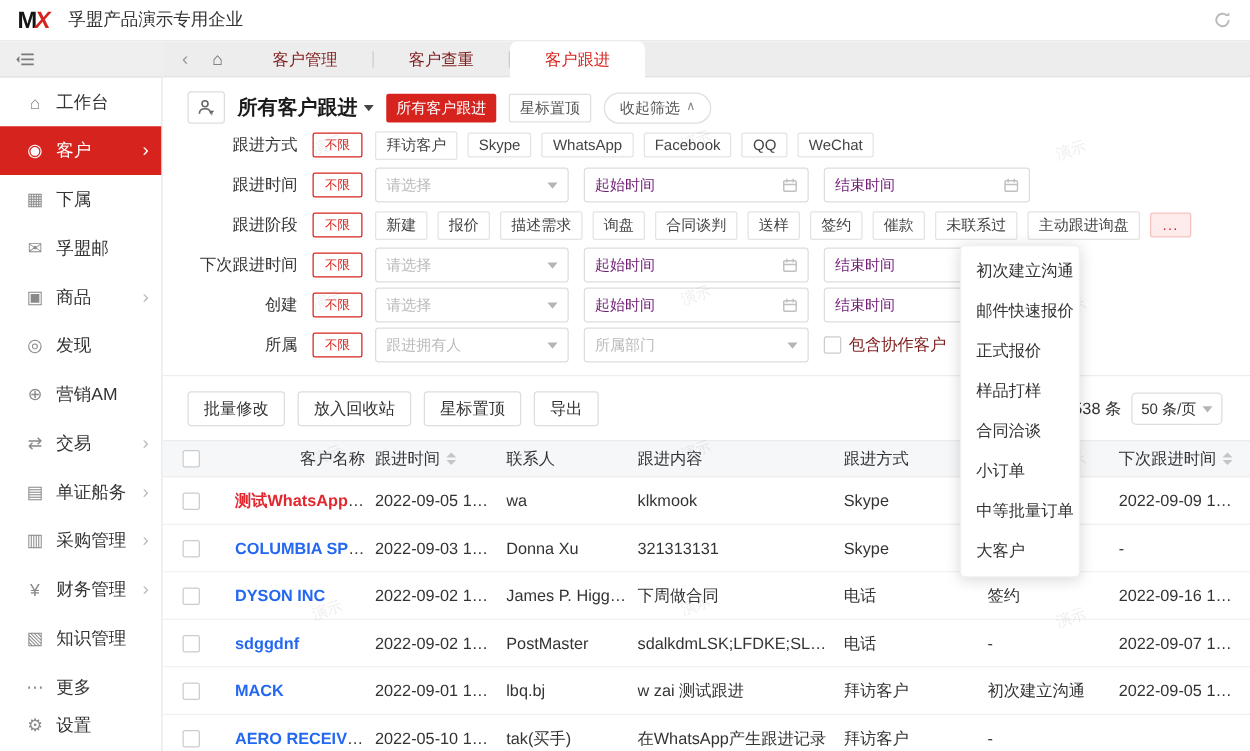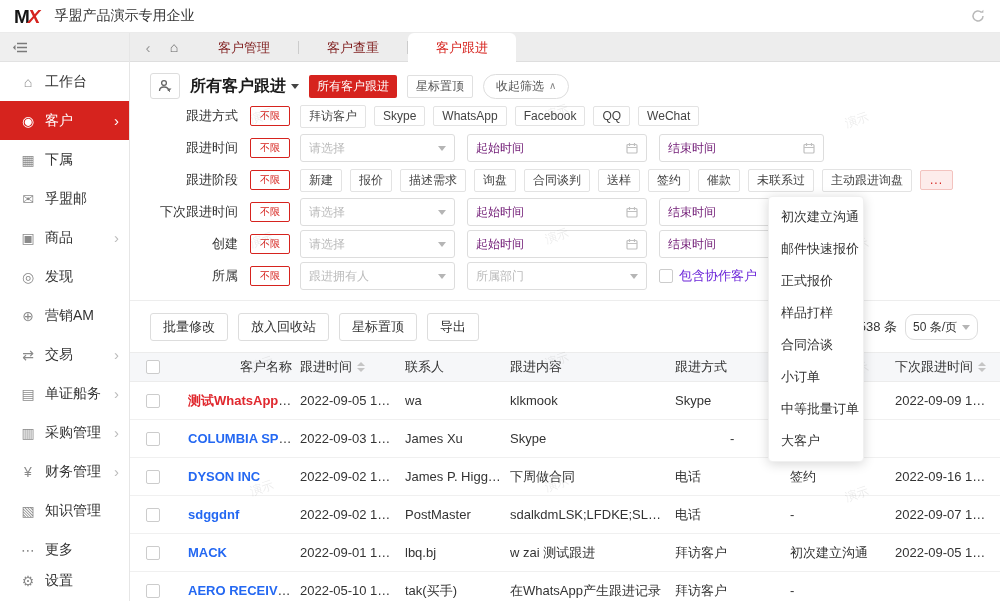--- a/index.html
+++ b/index.html
@@ -72,31 +72,31 @@
     display:flex;align-items:center;padding:0 8px;margin-right:12px;cursor:pointer;}
   .f-select .ph{color:#bbb;font-size:12px;overflow:hidden;white-space:nowrap;}
   .f-select .caret{margin-left:auto;}
   .f-date{width:180px;height:28px;border:1px solid #ddd;border-radius:3px;background:#fff;
     display:flex;align-items:center;padding:0 8px;margin-right:12px;cursor:pointer;}
   .f-date .ph{color:#701a75;font-size:12px;}
   .f-date .cal{margin-left:auto;display:flex;}
   .f-date.end{width:165px;}
   .f-select.dept{width:180px;}
   .chk{width:14px;height:14px;border:1px solid #ccc;border-radius:2px;background:#fff;display:inline-block;flex:none;cursor:pointer;}
-  .chk-wrap{display:flex;align-items:center;gap:6px;font-size:13px;color:#6d28d9;}
+  .chk-wrap{display:flex;align-items:center;gap:6px;font-size:13px;color:#7f1d1d;}
 
   .divider{height:1px;background:#ededed;margin:8px 0 0 -20px;}
 
   
   .toolbar{display:flex;align-items:center;margin-top:12px;padding-right:22px;}
   .tool-btn{height:28px;line-height:26px;padding:0 12px;border:1px solid #ddd;border-radius:3px;
     background:#fff;font-size:13px;color:#333;margin-right:10px;cursor:pointer;}
   .toolbar-right{margin-left:auto;display:flex;align-items:center;gap:8px;}
   .total{font-size:13px;color:#333;white-space:nowrap;}
-  .page-size{height:26px;border:1px solid #ddd;border-radius:9px;background:#fff;
+  .page-size{height:26px;border:1px solid #ddd;border-radius:4px;background:#fff;
     display:flex;align-items:center;gap:5px;padding:0 7px;font-size:12px;color:#333;cursor:pointer;}
 
   
   .table{margin-top:11px;margin-left:-20px;width:870px;}
   .thead{display:flex;height:30px;background:#f6f7f9;border-top:1px solid #ececec;border-bottom:1px solid #ececec;}
   .th{display:flex;align-items:center;font-size:13px;color:#333;padding-right:8px;overflow:hidden;white-space:nowrap;cursor:pointer;}
   .tr{display:flex;height:38px;border-bottom:1px solid #f0f0f0;background:#fff;}
   .td{line-height:37px;font-size:13px;color:#333;padding-right:8px;overflow:hidden;text-overflow:ellipsis;white-space:nowrap;}
   .col-chk{width:58px;padding-left:16px;display:flex;align-items:center;}
   .col-name{width:112px;justify-content:flex-end;}
@@ -455,21 +455,22 @@
        <div class="td col-method">Skype</div>
        <div class="td col-stage"></div>
        <div class="td col-next_time">2022-09-09 13:49</div>
      </div>
             <div class="tr">
        <div class="td col-chk">
                 <span class="chk"></span>
               </div>
        <div class="td col-name"><span class="name-link">COLUMBIA SPO...</span></div>
        <div class="td col-time">2022-09-03 10:17</div>
-       <div class="td col-contact">James Xu</div>
+       <div class="td col-contact">Donna Xu</div>
+       <div class="td col-content">321313131</div>
        <div class="td col-method">Skype</div>
        <div class="td col-stage"></div>
        <div class="td col-next_time">-</div>
      </div>
             <div class="tr">
        <div class="td col-chk">
                 <span class="chk"></span>
               </div>
        <div class="td col-name"><span class="name-link">DYSON INC</span></div>
        <div class="td col-time">2022-09-02 13:59</div>

